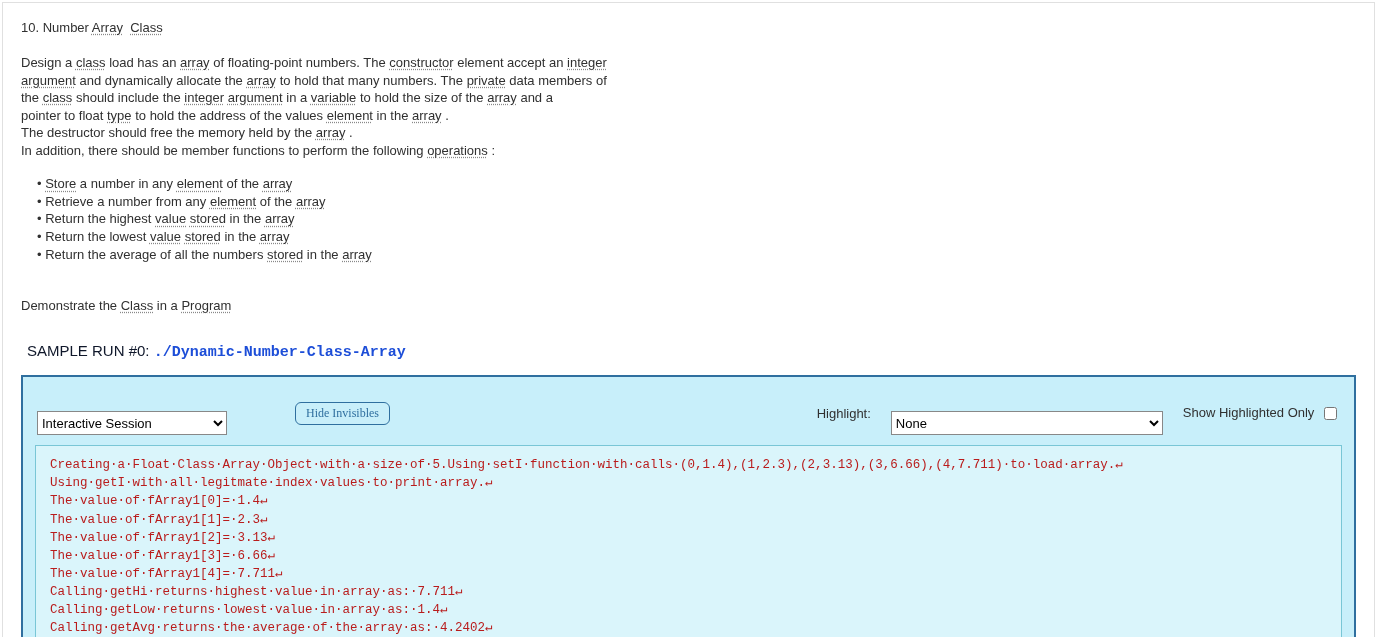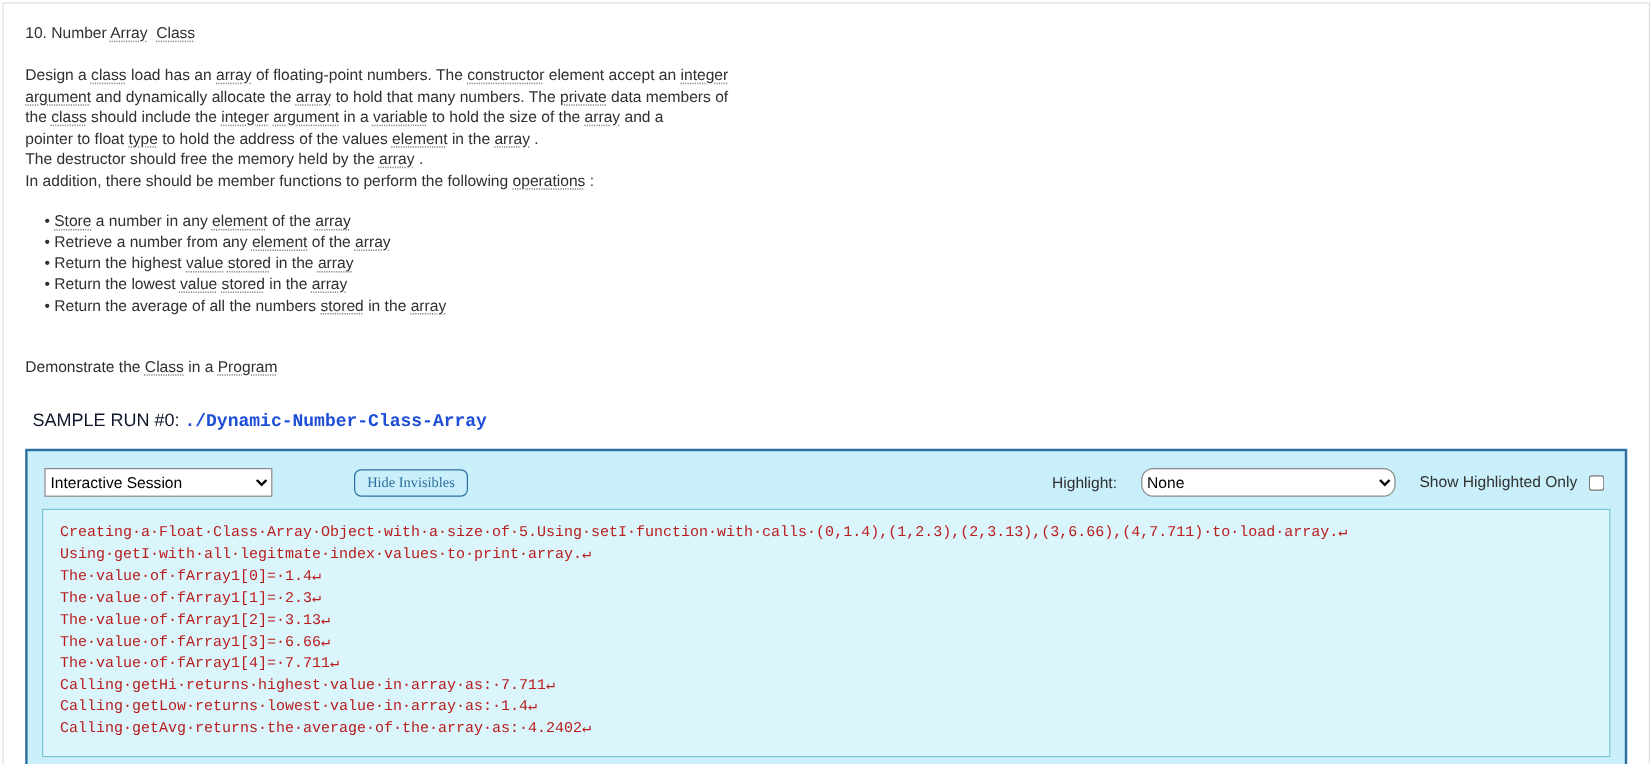--- a/index.html
+++ b/index.html
@@ -59,40 +59,40 @@
     align-items: center;
     gap: 20px;
     padding: 4px 2px 10px 2px;
   }
   .toolbar select {
     font-family: Arial, sans-serif;
     font-size: 13px;
     height: 24px;
     background: #fff;
     border: 1px solid #888;
+    margin-top: 20px;
   }
   .hide-inv {
     border: 1.5px solid #2f6f9f;
     border-radius: 6px;
     color: #2f6f9f;
     background: transparent;
     padding: 3px 10px;
     font-size: 12px;
     cursor: pointer;
     font-family: Liberation Serif, serif;
     margin-left: 48px;
   }
   .spacer { flex: 1; }
   .highlight-label {
     color: #303030;
     font-size: 13px;
   }
   .highlight-select {
-    width: 212px;
-    border-radius: 10px;
+    width: 272px;
   }
   .show-highlighted {
     font-size: 13px;
   }
   .show-highlighted input {
     vertical-align: middle;
     margin-left: 6px;
   }
 
   .console {

